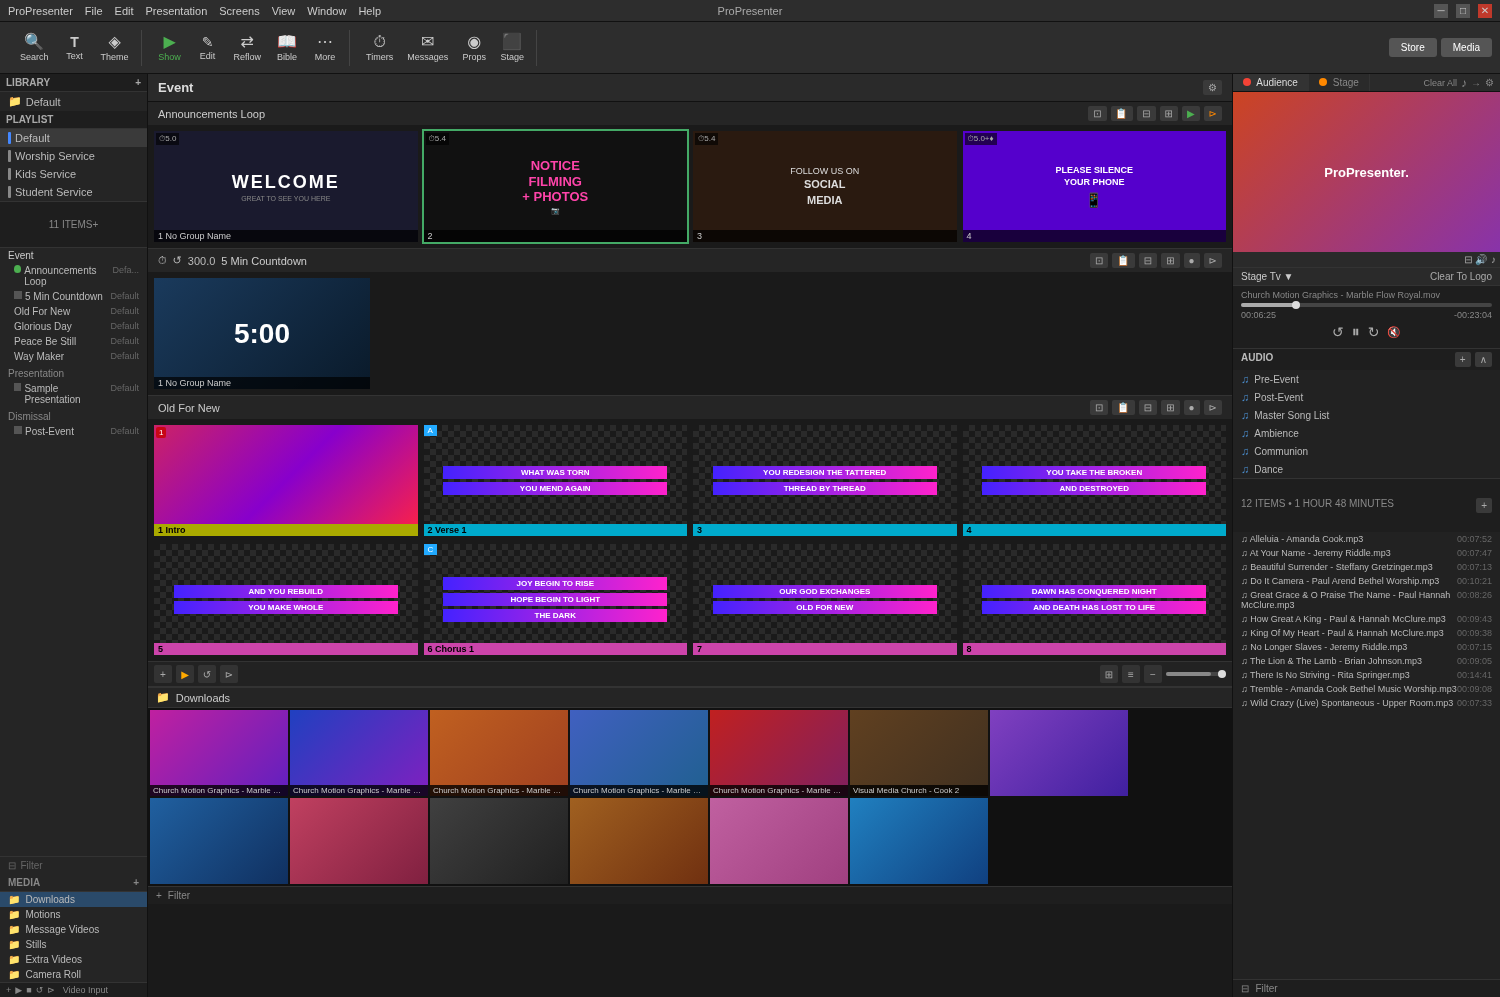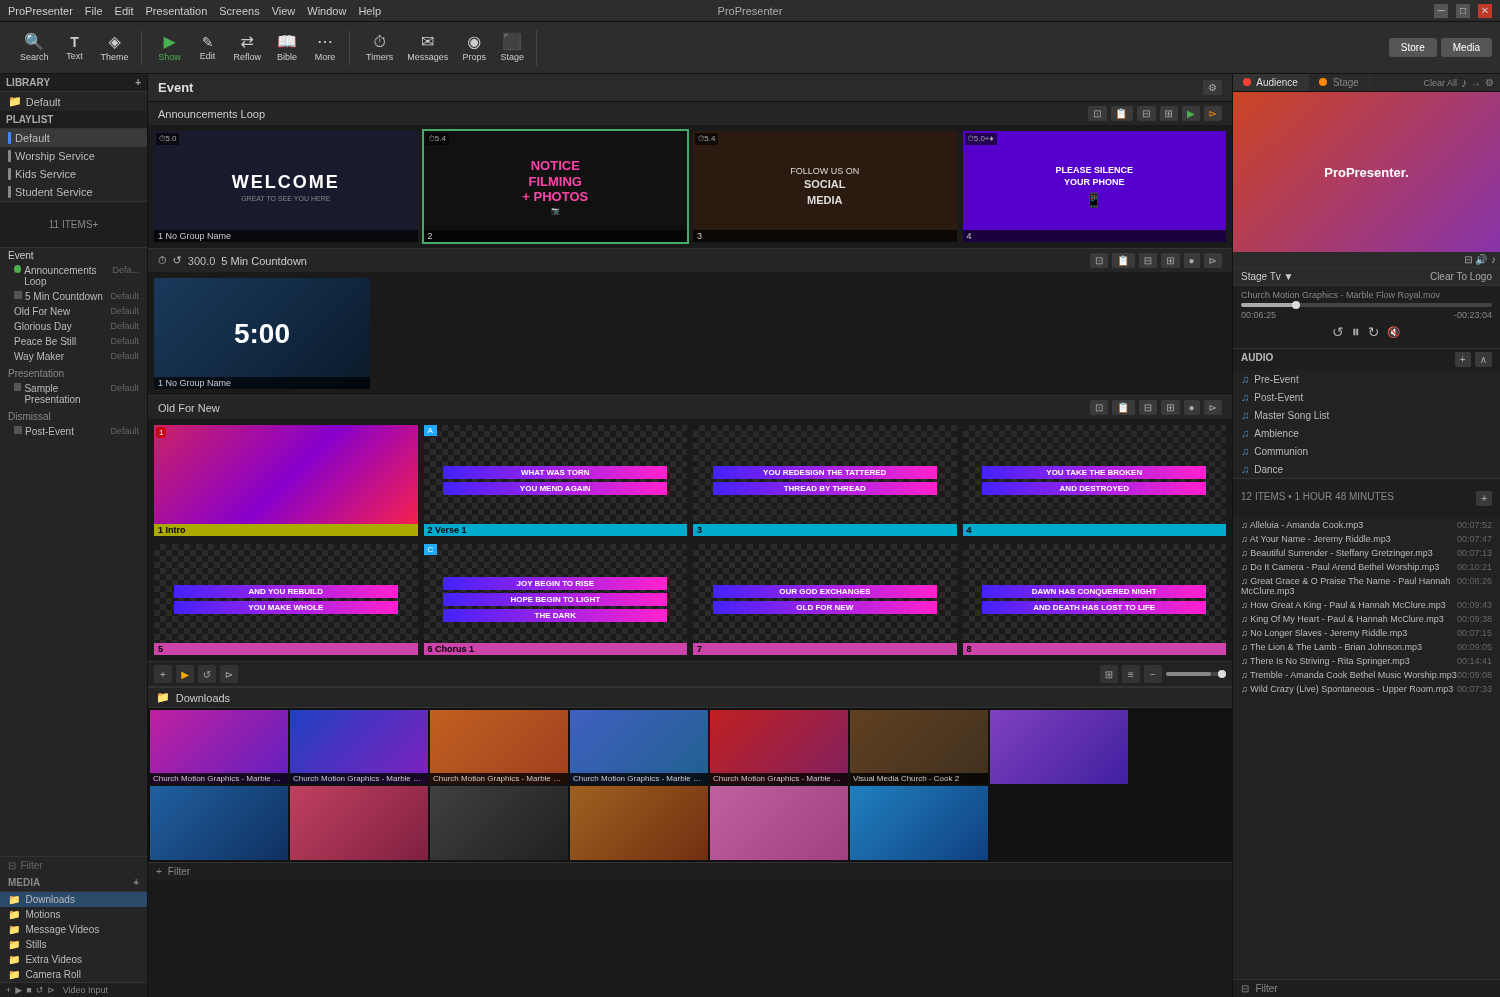--- a/index.html
+++ b/index.html
@@ -70,29 +70,29 @@
     .media-times { display: flex; justify-content: space-between; font-size: 9px; color: #888; }
     .media-btns { display: flex; gap: 8px; justify-content: center; align-items: center; padding: 3px 0; }
     .med-btn { background: none; border: none; color: #aaa; cursor: pointer; font-size: 14px; }
 
     
     .audio-header { background: #1e1e1e; padding: 3px 8px; font-size: 10px; font-weight: bold; color: #bbb; display: flex; justify-content: space-between; border-top: 1px solid #333; }
     .audio-item { padding: 3px 8px; font-size: 10px; color: #bbb; display: flex; align-items: center; gap: 5px; cursor: pointer; }
     .audio-icon { color: #4a8ccc; font-size: 11px; }
 
     
-    .media-list-header { background: #1e1e1e; padding: 12px 8px; font-size: 10px; color: #888; border-top: 1px solid #333; display: flex; justify-content: space-between; }
+    .media-list-header { background: #1e1e1e; padding: 19px 8px; font-size: 10px; color: #888; border-top: 1px solid #333; display: flex; justify-content: space-between; }
     .media-list-item { padding: 2px 8px; font-size: 9px; color: #bbb; display: flex; justify-content: space-between; cursor: pointer; }
     .media-list-item .time { color: #666; font-size: 9px; }
 
     
     .media-browser { flex: 1; background: #1a1a1a; border-top: 1px solid #333; display: flex; flex-direction: column; overflow: hidden; }
     .media-browser-header { background: #252525; padding: 3px 8px; display: flex; align-items: center; gap: 6px; border-bottom: 1px solid #333; }
     .media-grid { display: flex; flex-wrap: wrap; padding: 2px; gap: 2px; overflow-y: auto; background: #111; }
-    .media-thumb { width: 138px; height: 74px; background: #333; position: relative; cursor: pointer; flex-shrink: 0; overflow: hidden; }
+    .media-thumb { width: 138px; height: 86px; background: #333; position: relative; cursor: pointer; flex-shrink: 0; overflow: hidden; }
     .media-thumb-label { position: absolute; bottom: 0; left: 0; right: 0; background: rgba(0,0,0,0.8); font-size: 8px; color: #ccc; padding: 1px 3px; white-space: nowrap; overflow: hidden; text-overflow: ellipsis; }
     .left-media-header { padding: 3px 8px; font-size: 10px; font-weight: bold; color: #888; display: flex; justify-content: space-between; border-bottom: 1px solid #333; }
     .left-media-item { padding: 2px 8px; font-size: 10px; color: #bbb; cursor: pointer; display: flex; align-items: center; gap: 5px; }
     .left-media-item.selected { background: #2a4a6a; }
     .left-media-item .folder-icon { color: #e8a020; }
 
     
     ::-webkit-scrollbar { width: 5px; height: 5px; }
     ::-webkit-scrollbar-track { background: #1a1a1a; }
     ::-webkit-scrollbar-thumb { background: #444; border-radius: 3px; }

